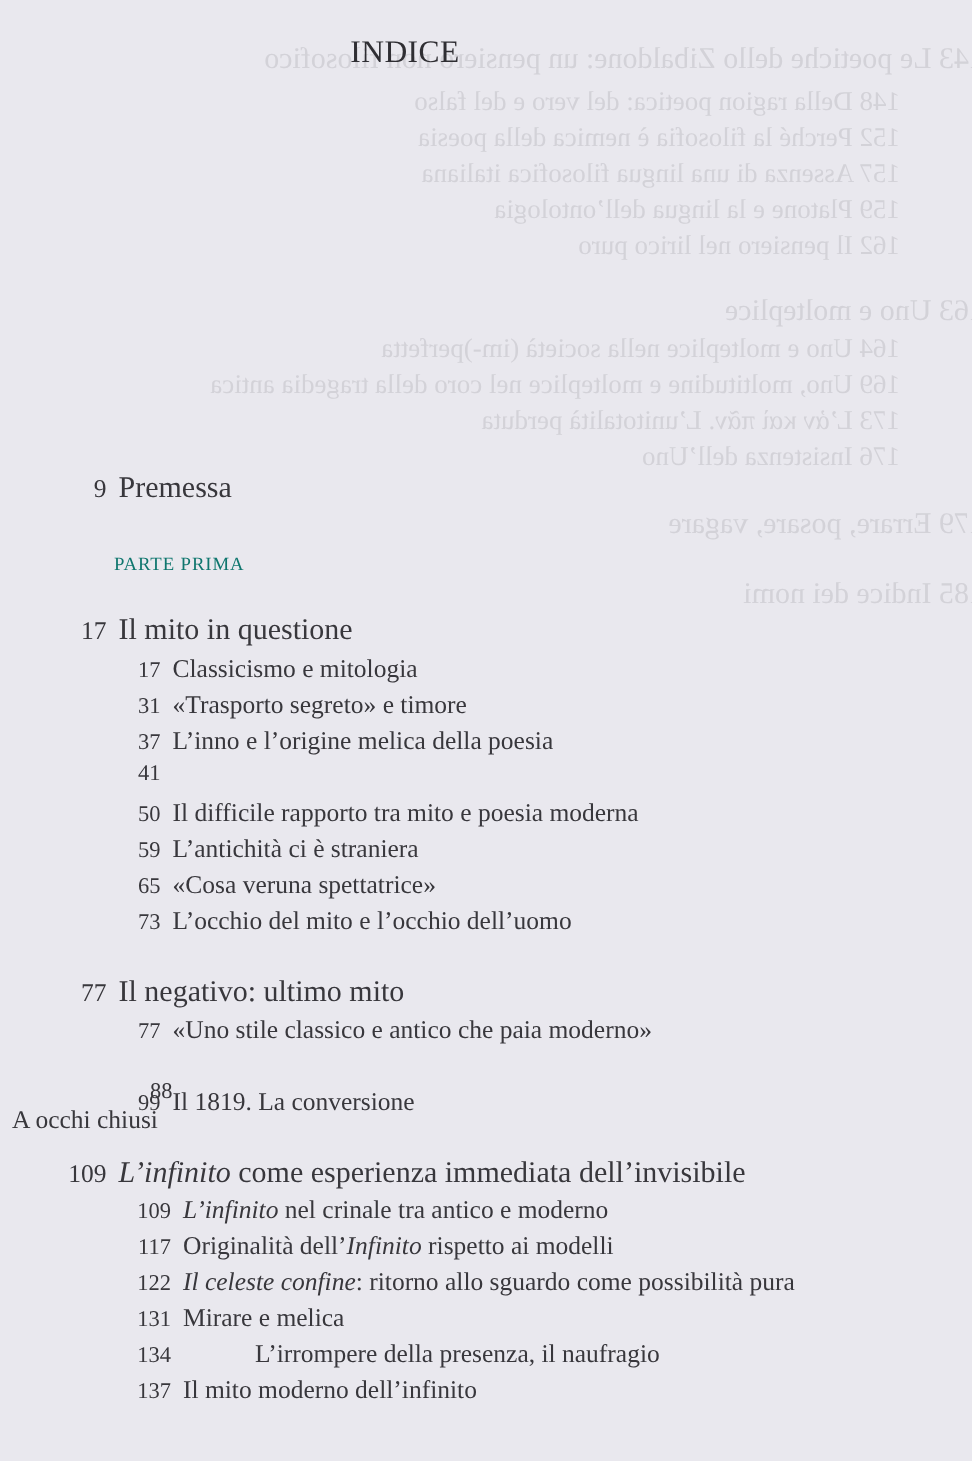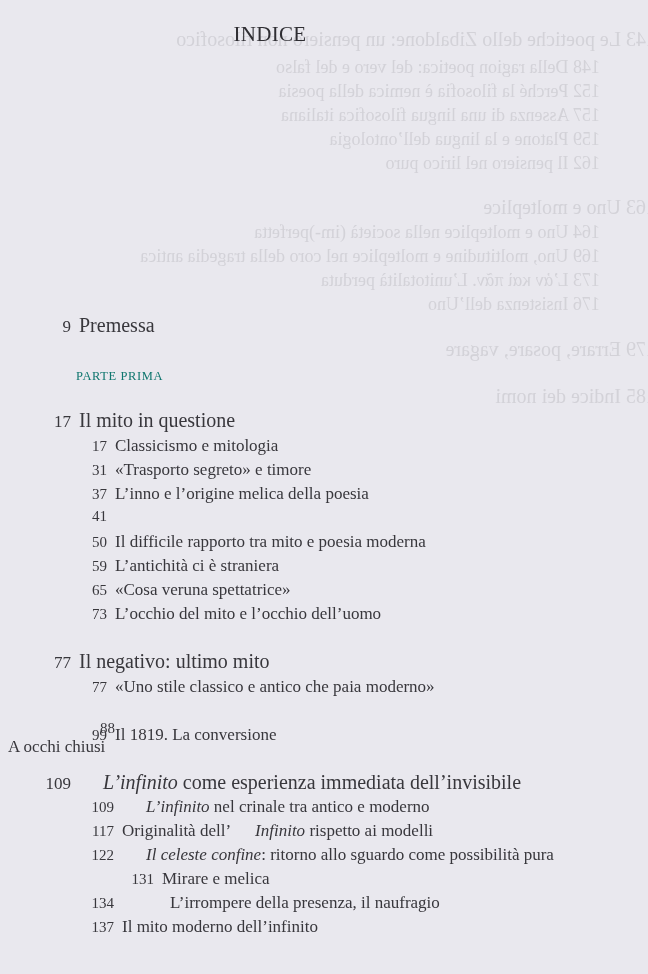--- a/index.html
+++ b/index.html
@@ -77,21 +77,21 @@
       width: 114px;
     }
     .part-label {
       position: absolute;
       left: 76px;
       top: 369px;
       font-size: 12.5px;
       letter-spacing: 0.6px;
       color: #0f766e;
     }
-    i { font-style: italic; margin-left: 24px; }
+    i { font-style: italic; }
   </style>
 </head>
 <body>
 
 <div class="page">
 
   <div class="bleed">
     <div class="bl" style="top:28px; left:-8px; font-size:20px;">143  Le poetiche dello Zibaldone: un pensiero non filosofico</div>
     <div class="bl" style="top:57px; left:48px;">148  Della ragion poetica: del vero e del falso</div>
     <div class="bl" style="top:81px; left:48px;">152  Perché la filosofia è nemica della poesia</div>
@@ -178,21 +178,21 @@
     <span class="txt"><i>L’infinito</i><span> nel crinale tra antico e moderno</span></span>
   </div>
   <div class="entry section wide" style="top:821px; left:0;">
     <span class="num">117</span>
     <span class="txt"><span>Originalità dell’</span><i>Infinito</i><span> rispetto ai modelli</span></span>
   </div>
   <div class="entry section wide" style="top:845px; left:0;">
     <span class="num">122</span>
     <span class="txt"><i>Il celeste confine</i><span>: ritorno allo sguardo come possibilità pura</span></span>
   </div>
-  <div class="entry section wide" style="top:869px; left:0;padding-left:40px;">
+  <div class="entry section wide" style="top:869px; left:0;">
     <span class="num">131</span>
     <span class="txt">Mirare e melica</span>
   </div>
   <div class="entry section wide" style="top:893px; left:0;gap:48px;">
     <span class="num">134</span>
     <span class="txt">L’irrompere della presenza, il naufragio</span>
   </div>
   <div class="entry section wide" style="top:917px; left:0;">
     <span class="num">137</span>
     <span class="txt">Il mito moderno dell’infinito</span>

